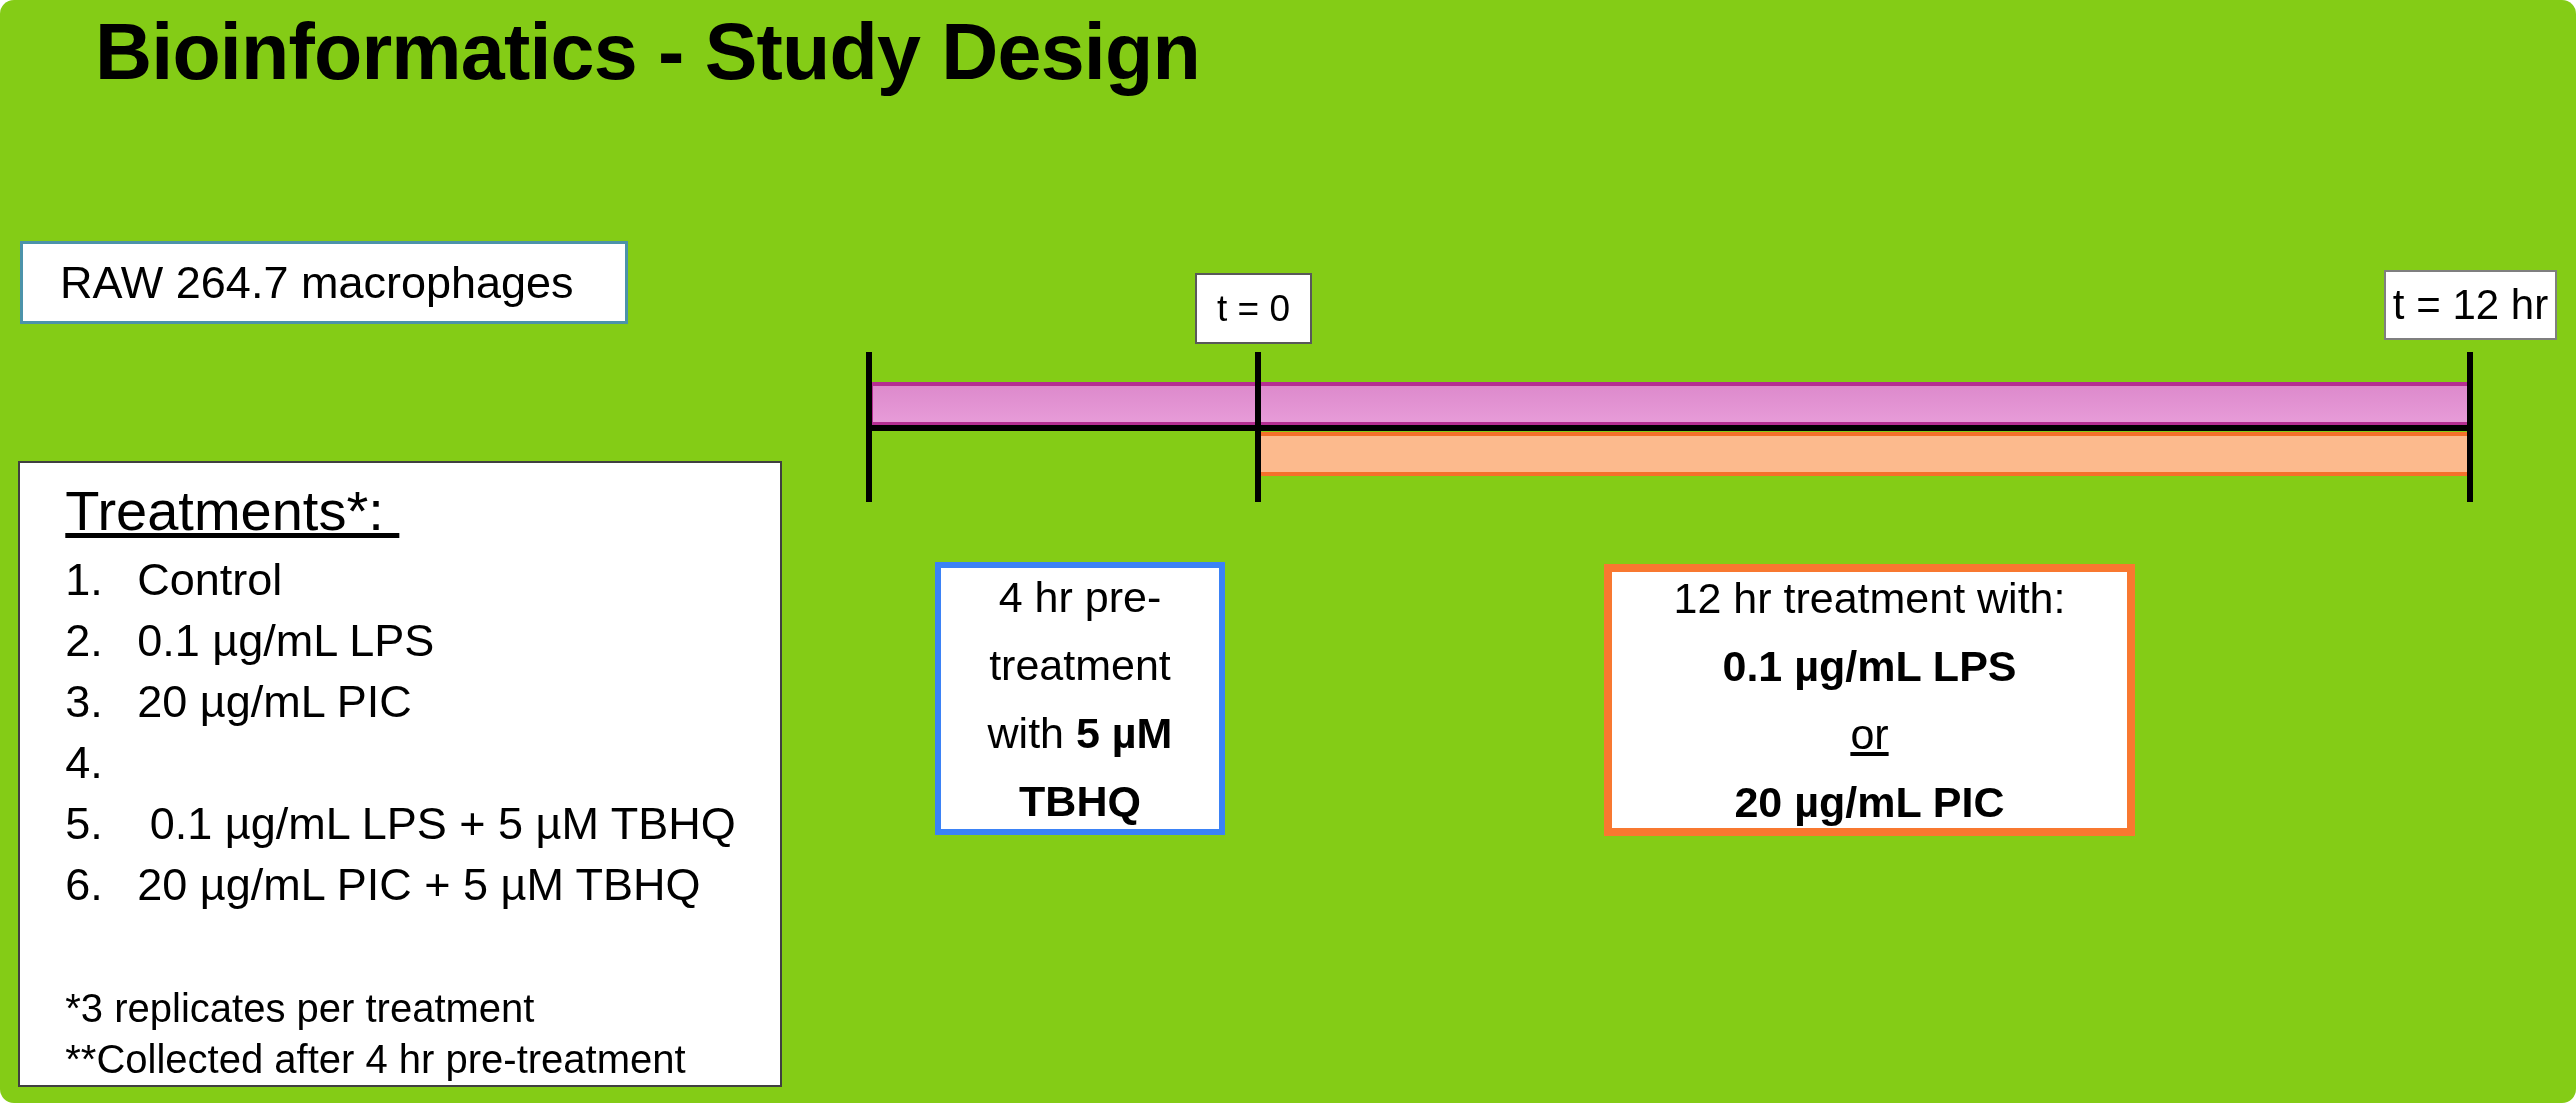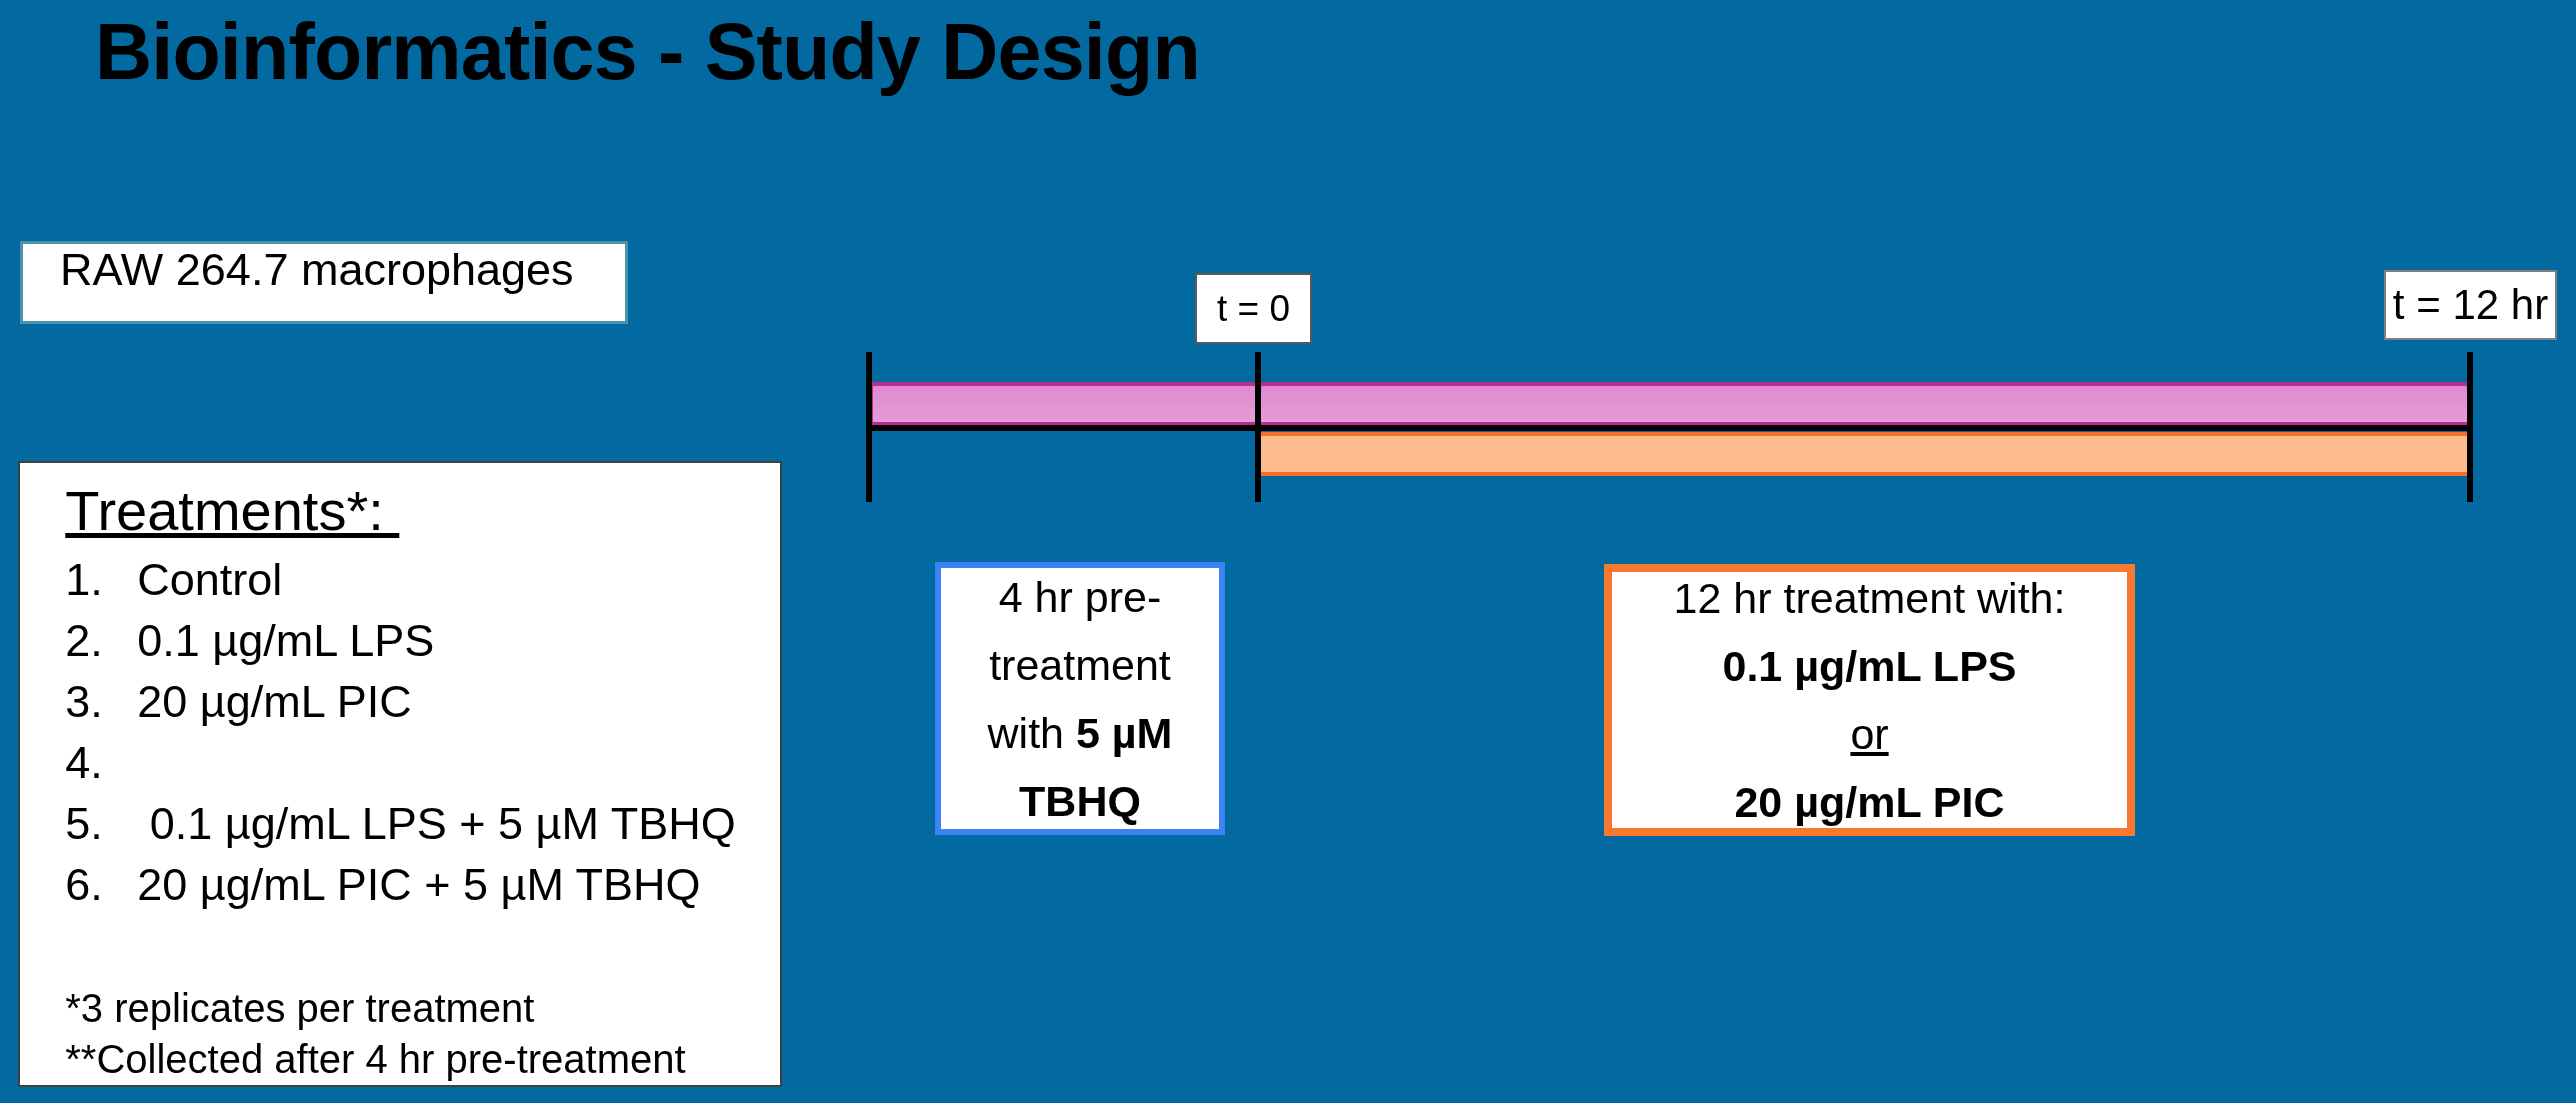--- a/index.html
+++ b/index.html
@@ -1,22 +1,22 @@
 <!DOCTYPE html>
 <html style="font-size:12.7px"><head>
 <meta charset="utf-8">
 <style>
   html,body { margin:0; padding:0; background:#ffffff; }
   body { width:2576px; height:1103px; font-family:"Liberation Sans", sans-serif; color:#000; }
-  .slide { position:relative; width:2576px; height:1103px; background:#0369a1; overflow:hidden; }
+  .slide { position:relative; width:2576px; height:1103px; background:#84cc16; overflow:hidden;border-radius:14px; }
 
   .title { position:absolute; left:95px; top:6.4px; margin:0; font-size:79px; font-weight:bold; letter-spacing:-0.8px; white-space:pre; }
 
   .cell-box { position:absolute; left:20px; top:241px; width:608px; height:83px; box-sizing:border-box;
-              border:3.2px solid #4c93aa; background:#ffffff; display:flex; padding-left:37px;
+              border:3.2px solid #4c93aa; background:#ffffff; display:flex; align-items:center; padding-left:37px;
               font-size:45px; }
 
   .treat-box { position:absolute; left:18.3px; top:461px; width:764px; height:626px; box-sizing:border-box;
                border:2.4px solid #404040; background:#ffffff; padding:19px 14.3px 0 45px; }
   .treat-heading { font-size:56px; line-height:57px; text-decoration:underline; white-space:pre; margin-bottom:9.5px; }
   .treat-item { display:flex; height:61px; line-height:61px; font-size:45px; }
   .treat-item .num { flex:0 0 72px; }
   .treat-item .txt { white-space:pre-wrap; }
   .footnotes { margin-top:68px; font-size:40px; line-height:51px; }
 

